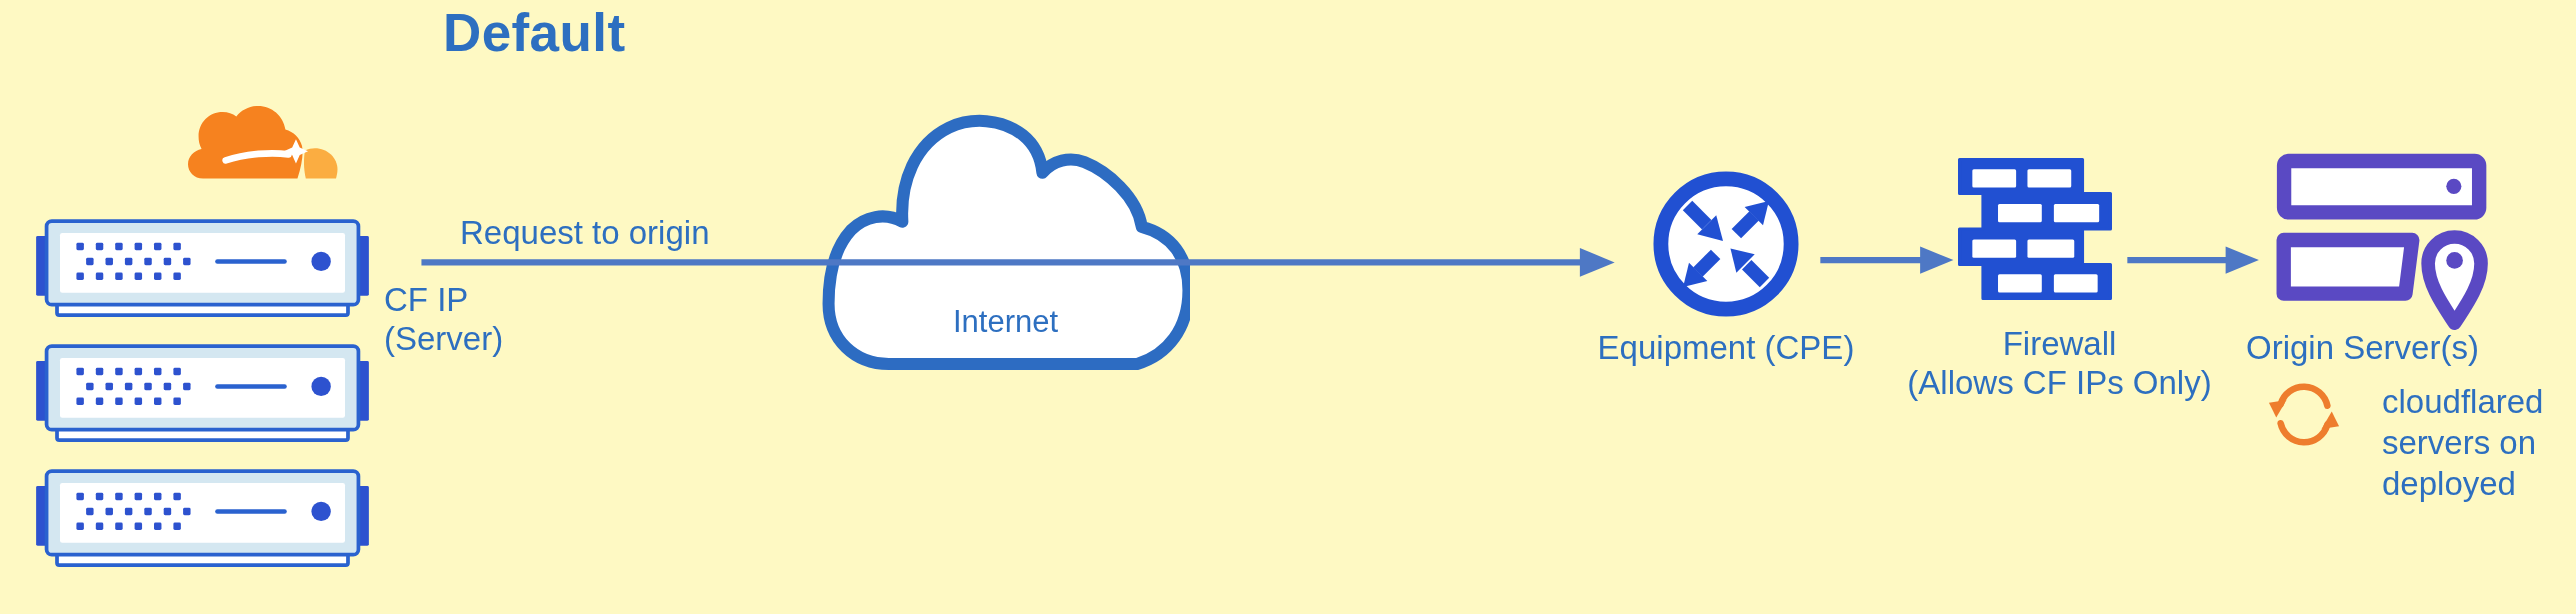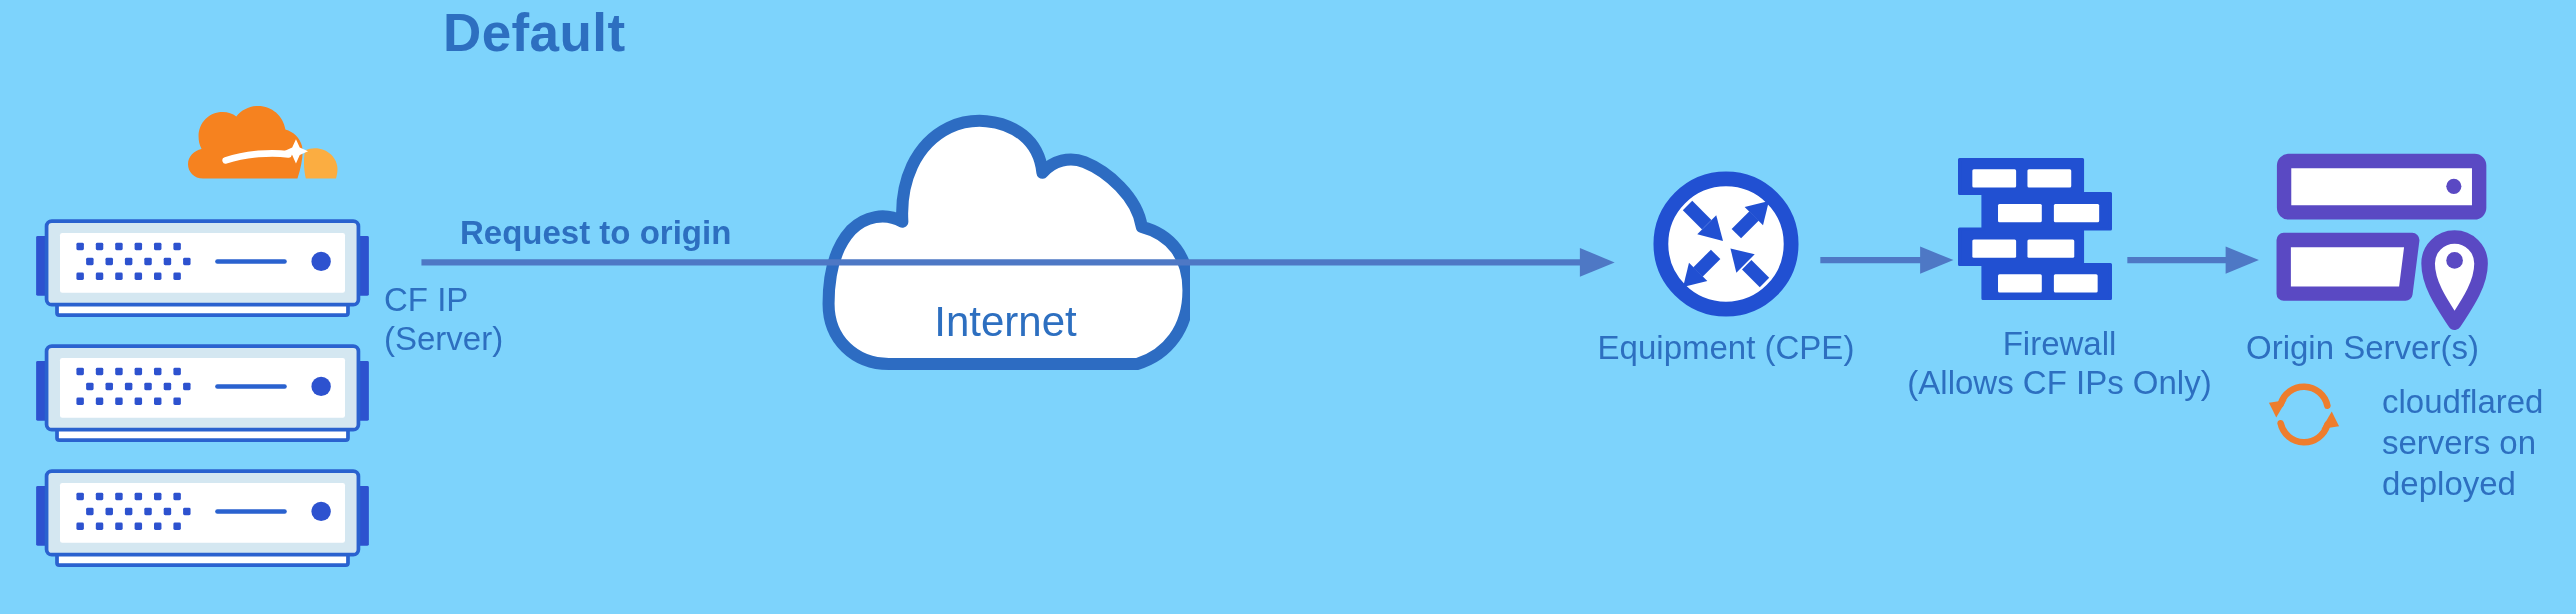--- a/index.html
+++ b/index.html
@@ -1,37 +1,37 @@
 <!DOCTYPE html>
 <html style="font-size:12px"><head>
 <meta charset="utf-8">
 <style>
   html,body{margin:0;padding:0;background:#fff;}
-  .canvas{position:relative;width:2576px;height:614px;background:#7dd3fc;
+  .canvas{position:relative;width:2576px;height:614px;background:#fef9c3;
           font-family:"Liberation Sans",sans-serif;overflow:hidden;}
   .abs{position:absolute;}
 
   .title{left:443px;top:1.5px;font-size:53px;font-weight:600;color:#2d6fc0;letter-spacing:0.4px;}
 
   .cf-logo-cloud{left:188px;top:106px;width:151px;height:74px;}
   .wordmark{left:44px;top:183px;width:306px;font-size:34px;font-weight:800;
             letter-spacing:2.3px;color:#1d1d1d;white-space:nowrap;}
   .wordmark sup{font-size:12px;font-weight:700;vertical-align:21px;letter-spacing:0;}
 
   .server{left:34px;width:337px;height:101px;}
   .server.s1{top:218px;} .server.s2{top:343px;} .server.s3{top:468px;}
 
   .flow-arrows{left:0;top:0;width:2576px;height:614px;z-index:3;pointer-events:none;}
 
   .lbl{color:#2d6fc0;font-size:33px;line-height:39px;}
-  .req-label{left:460px;top:213px;white-space:nowrap;z-index:4;font-weight:bold;}
+  .req-label{left:460px;top:213px;white-space:nowrap;z-index:4;}
   .cfip-label{left:384px;top:280px;z-index:4;}
 
   .net-cloud{left:821px;top:114px;width:369px;height:256px;z-index:2;}
-  .net-label{left:821px;top:302px;width:369px;text-align:center;font-size:42px;z-index:4;}
+  .net-label{left:821px;top:302px;width:369px;text-align:center;font-size:31px;z-index:4;}
 
   .cpe-icon{left:1652px;top:170px;width:148px;height:148px;z-index:4;}
   .cpe-label{left:1550px;top:328px;width:352px;text-align:center;z-index:4;}
 
   .fw-icon{left:1958px;top:158px;width:154px;height:142px;z-index:4;}
   .fw-label{left:1874px;top:324px;width:371px;text-align:center;z-index:4;}
 
   .origin-icon{left:2270px;top:147px;width:224px;height:186px;z-index:4;}
   .origin-label{left:2246px;top:328px;width:306px;text-align:left;z-index:4;}
 

